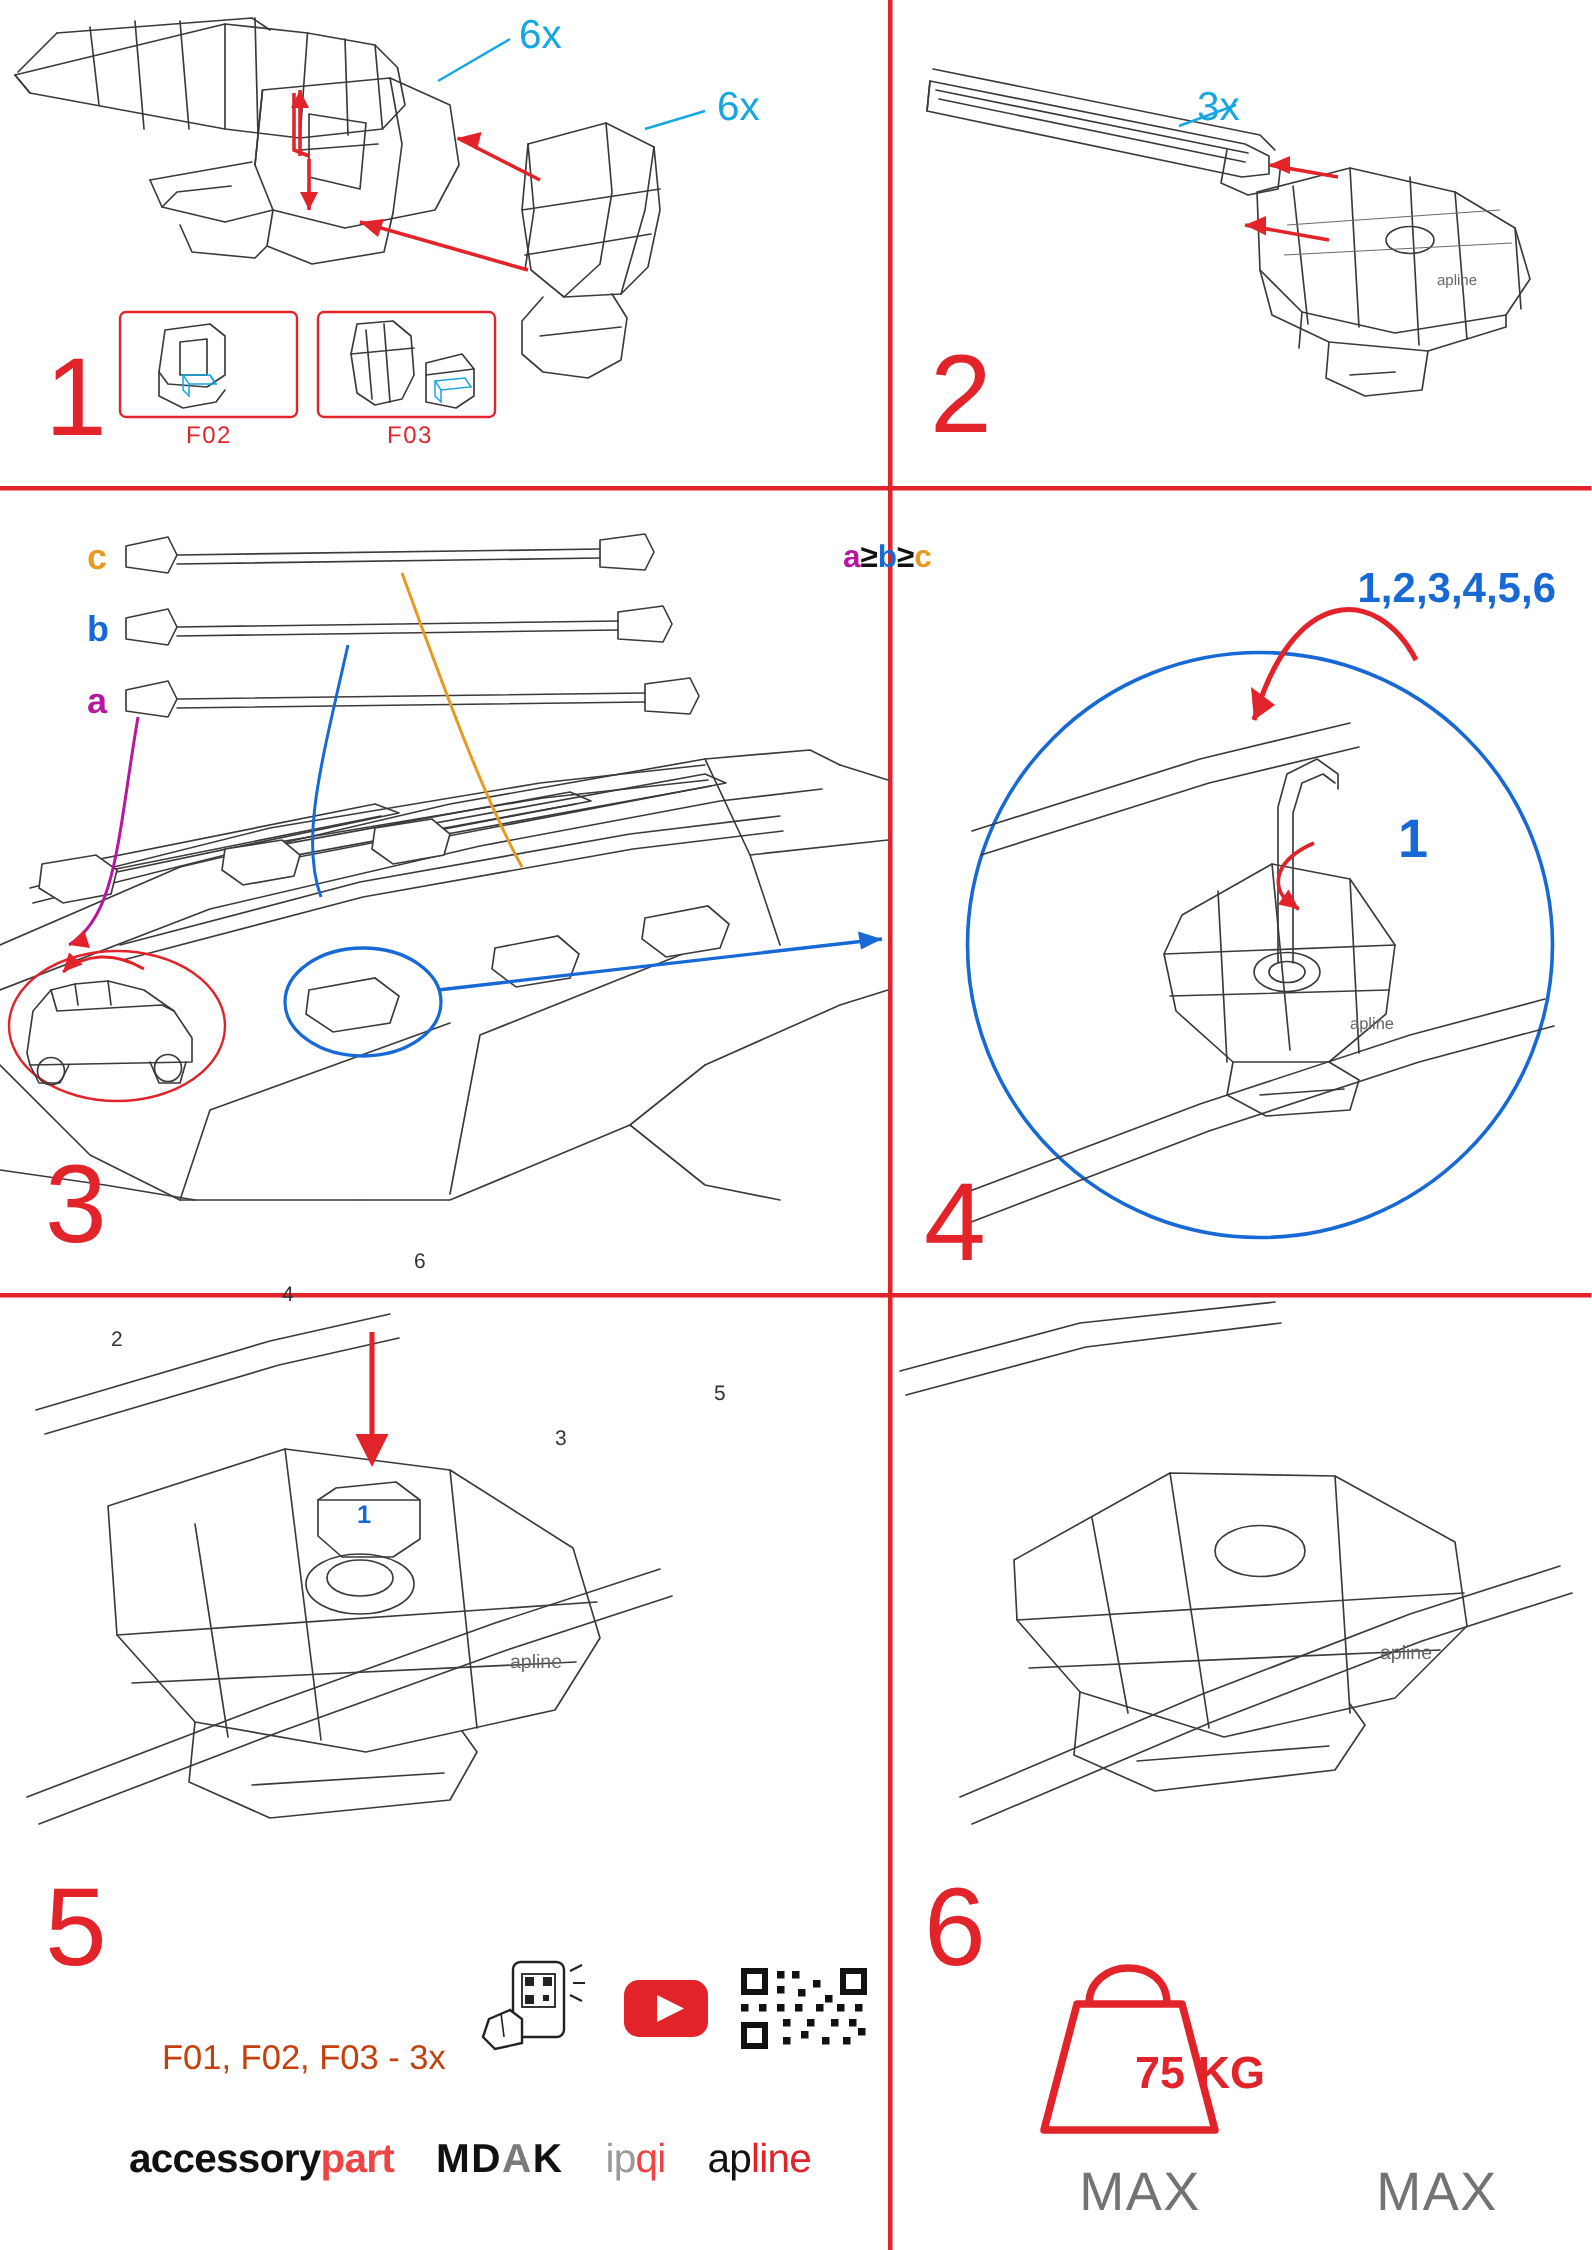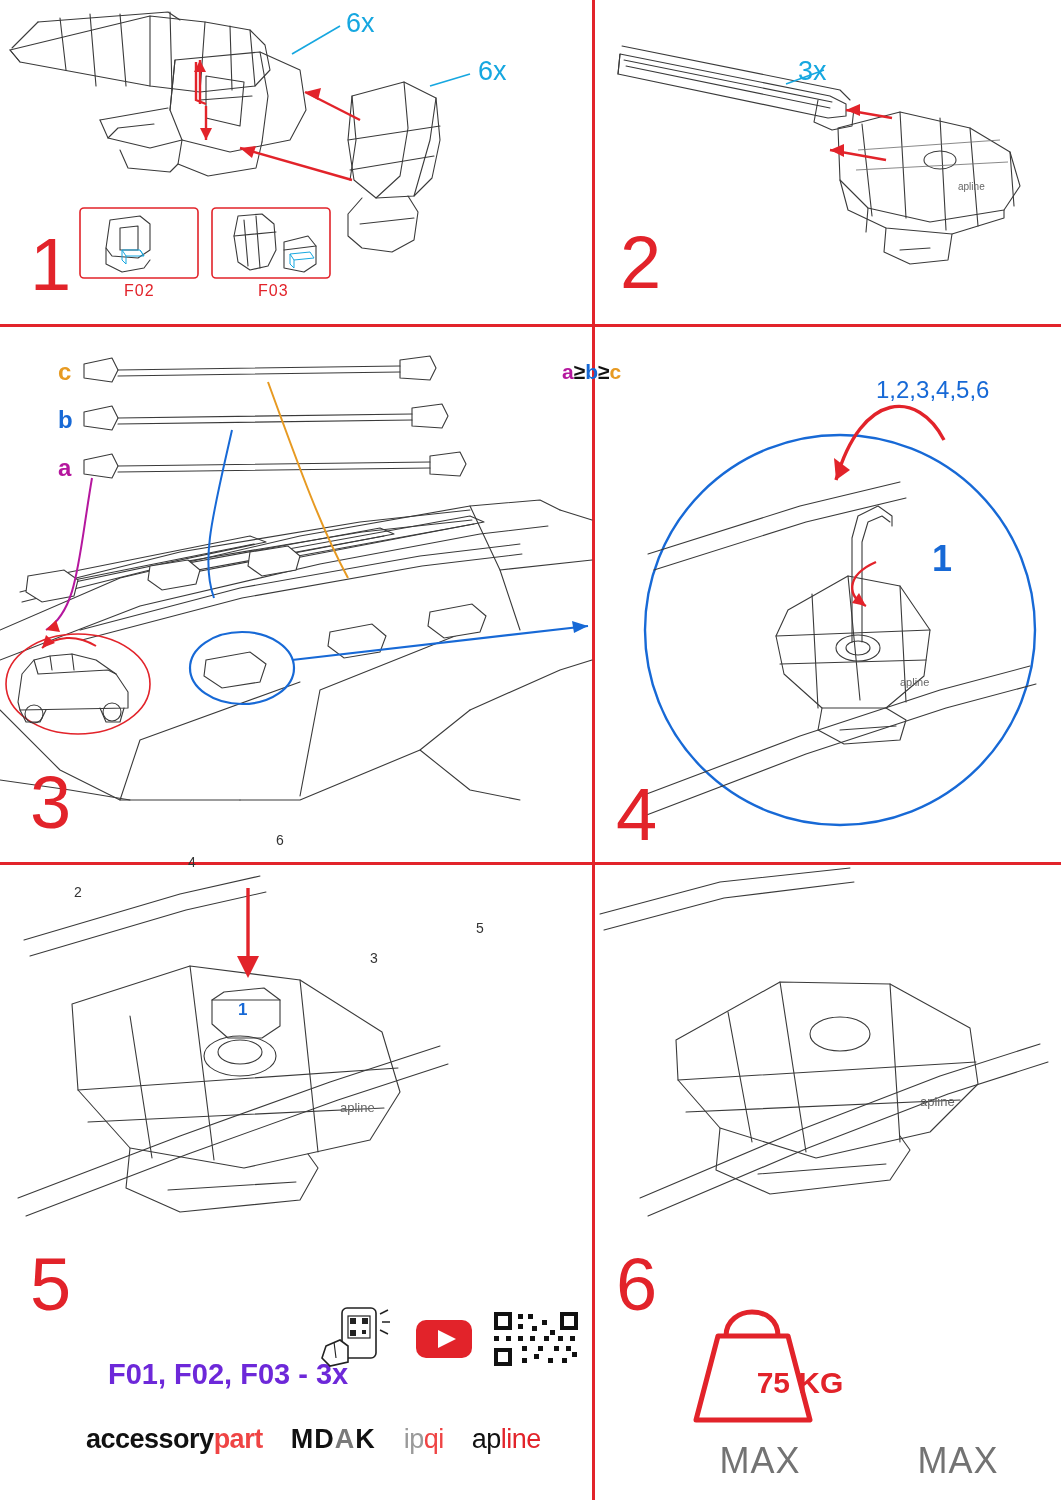--- a/index.html
+++ b/index.html
@@ -14,21 +14,21 @@
   .ink{fill:none;stroke:#3a3a3a;stroke-width:1.1;stroke-linejoin:round;stroke-linecap:round;}
   .ink-thin{fill:none;stroke:#6b6b6b;stroke-width:.8;}
   .ink-fill{fill:#ffffff;stroke:#3a3a3a;stroke-width:1.1;}
   .red{fill:none;stroke:#e2232a;stroke-width:2.4;}
   .redfill{fill:#e2232a;}
   .blue{fill:none;stroke:#1769d6;stroke-width:2.2;}
   .cyan{fill:none;stroke:#16a7e0;stroke-width:1.6;}
   .boxlbl{position:absolute;color:#e2232a;font-size:16px;letter-spacing:1px;}
   .abc{position:absolute;font-weight:bold;font-size:24px;}
   .smallnum{position:absolute;font-size:14px;color:#333;}
-  .seq{position:absolute;font-size:24px;font-weight:normal;}
+  .seq{position:absolute;font-size:28px;font-weight:bold;margin-left:29px;}
   .brandrow{position:absolute;display:flex;align-items:flex-end;gap:28px;}
   .brand{font-size:27px;letter-spacing:-.5px;}
   .kg{position:absolute;color:#e2232a;font-size:30px;font-weight:bold;margin-left:42px;}
   .maxlbl{position:absolute;font-size:36px;color:#737373;letter-spacing:1px;}
 </style>
 </head>
 <body>
 
 <div class="sheet">
 
@@ -331,21 +331,21 @@
       <g class="ink">
         <path d="M224 124 L264 120 L280 132 L280 158 L262 170 L228 170 L212 156 L212 132 Z"></path>
         <path d="M212 132 L280 132"></path>
       </g>
       <text x="340" y="244" font-size="13" fill="#666" font-family="Liberation Sans">apline</text>
       <path d="M248 20 L248 96" fill="none" stroke="#e2232a" stroke-width="3.4"></path>
       <path class="redfill" d="M248 110 l-11 -22 l22 0 z"></path>
     </svg>
   </div>
   <div class="stepnum" style="left:30px;top:1248px">5</div>
-  <div style="position:absolute;left:108px;top:1358px;font-size:29px;font-weight:bold;color:#6d28d9;">F01, F02, F03 - 3x</div>
+  <div style="position:absolute;left:108px;top:1358px;font-size:23px;font-weight:normal;color:#c2410c;">F01, F02, F03 - 3x</div>
 
   <div class="svgwrap" style="left:318px;top:1306px;width:270px;height:68px">
     <svg width="270" height="68" viewBox="0 0 270 68">
       <g>
         <rect x="24" y="2" width="34" height="50" rx="5" fill="#fff" stroke="#222" stroke-width="1.6"></rect>
         <rect x="30" y="10" width="22" height="22" fill="none" stroke="#222" stroke-width="1.2"></rect>
         <rect x="32" y="12" width="6" height="6" fill="#222"></rect>
           <rect x="44" y="12" width="6" height="6" fill="#222"></rect>
         <rect x="32" y="24" width="6" height="6" fill="#222"></rect>
           <rect x="44" y="24" width="4" height="4" fill="#222"></rect>

